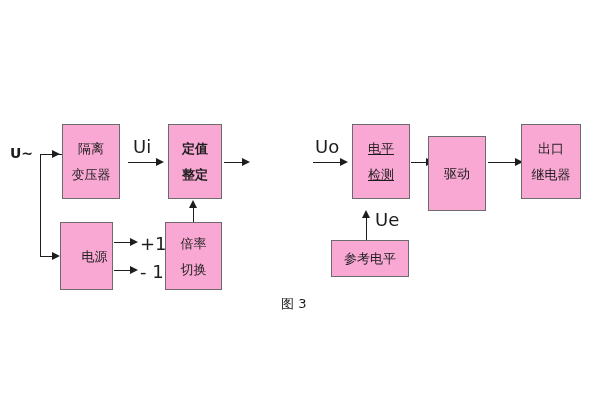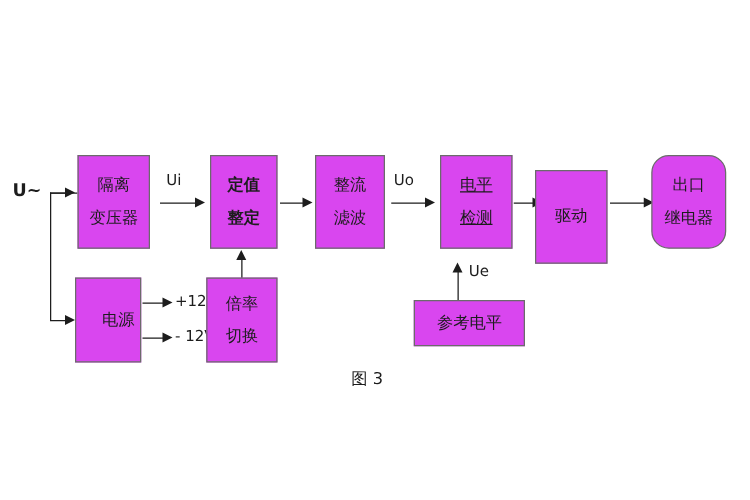--- a/index.html
+++ b/index.html
@@ -13,21 +13,21 @@
     height: 400px;
     background: #ffffff;
     font-family: "DejaVu Sans", "Liberation Sans", sans-serif;
     overflow: hidden;
   }
   
   .block {
     position: absolute;
     box-sizing: border-box;
     border: 1.5px solid #6b6b6b;
-    background: #d946ef;
+    background: #f9a8d4;
     display: flex;
     flex-direction: column;
     align-items: center;
     justify-content: center;
     color: #1d1d1d;
     font-size: 13px;
     line-height: 1.0;
   }
   .block .ln {
     display: block;
@@ -63,21 +63,21 @@
     width: 0;
     height: 0;
     border-left: 4.5px solid transparent;
     border-right: 4.5px solid transparent;
     border-bottom: 8px solid #1d1d1d;
   }
   
   .lbl {
     position: absolute;
     color: #1d1d1d;
-    font-size: 12px;
+    font-size: 18px;
     line-height: 1;
     white-space: nowrap;
   }
   .lbl.big {
     font-size: 14px;
     font-weight: bold;
   }
   .caption {
     position: absolute;
     color: #1d1d1d;
@@ -113,45 +113,41 @@
   <div class="arrow-r" style="left:156px; top:157.5px;"></div>
 
   <div class="block" style="left:168px; top:124px; width:54px; height:75px;font-weight:bold;">
     <span class="ln">定值</span>
     <span class="ln">整定</span>
   </div>
 
   <div class="hline" style="left:224px; top:162px; width:20px;"></div>
   <div class="arrow-r" style="left:242px; top:157.5px;"></div>
 
-  <div class="block" style="left:252px; top:124px; width:56px; height:75px;">
-    <span class="ln">整流</span>
-    <span class="ln">滤波</span>
-  </div>
 
   <div class="lbl" style="left:315px; top:138px;">Uo</div>
   <div class="hline" style="left:313px; top:162px; width:29px;"></div>
   <div class="arrow-r" style="left:340px; top:157.5px;"></div>
 
   <div class="block" style="left:352px; top:124px; width:58px; height:75px;text-decoration:underline;">
     <span class="ln">电平</span>
     <span class="ln">检测</span>
   </div>
 
   <div class="hline" style="left:411px; top:162px; width:19px;"></div>
   <div class="arrow-r" style="left:426px; top:157.5px;"></div>
 
   <div class="block one-line" style="left:428px; top:136px; width:58px; height:75px;">
     <span class="ln">驱动</span>
   </div>
 
   <div class="hline" style="left:488px; top:162px; width:30px;"></div>
   <div class="arrow-r" style="left:515px; top:157.5px;"></div>
 
-  <div class="block" style="left:521px; top:124px; width:60px; height:75px;border-radius:14px;">
+  <div class="block" style="left:521px; top:124px; width:60px; height:75px;">
     <span class="ln">出口</span>
     <span class="ln">继电器</span>
   </div>
 
   <div class="block one-line" style="left:60px; top:222px; width:53px; height:68px; justify-content:center;padding-left:16px;">
     <span class="ln">电源</span>
   </div>
 
   <div class="hline" style="left:114px; top:242px; width:19px;"></div>
   <div class="arrow-r" style="left:130px; top:237.5px;"></div>
@@ -161,21 +157,21 @@
   <div class="arrow-r" style="left:130px; top:265.5px;"></div>
   <div class="lbl" style="left:140px; top:263px;">- 12V</div>
 
   <div class="block" style="left:165px; top:222px; width:57px; height:68px;">
     <span class="ln">倍率</span>
     <span class="ln">切换</span>
   </div>
   <div class="vline" style="left:193px; top:203px; height:19px;"></div>
   <div class="arrow-u" style="left:188.5px; top:200px;"></div>
 
-  <div class="block one-line" style="left:331px; top:240px; width:89px; height:37px;">
+  <div class="block one-line" style="left:331px; top:240px; width:78px; height:37px;">
     <span class="ln">参考电平</span>
   </div>
   <div class="vline" style="left:366px; top:214px; height:26px;"></div>
   <div class="arrow-u" style="left:361.5px; top:210px;"></div>
   <div class="lbl" style="left:375px; top:211px;">Ue</div>
 
   <div class="caption" style="left:281px; top:297px;">图 3</div>
 
 </div>
 

